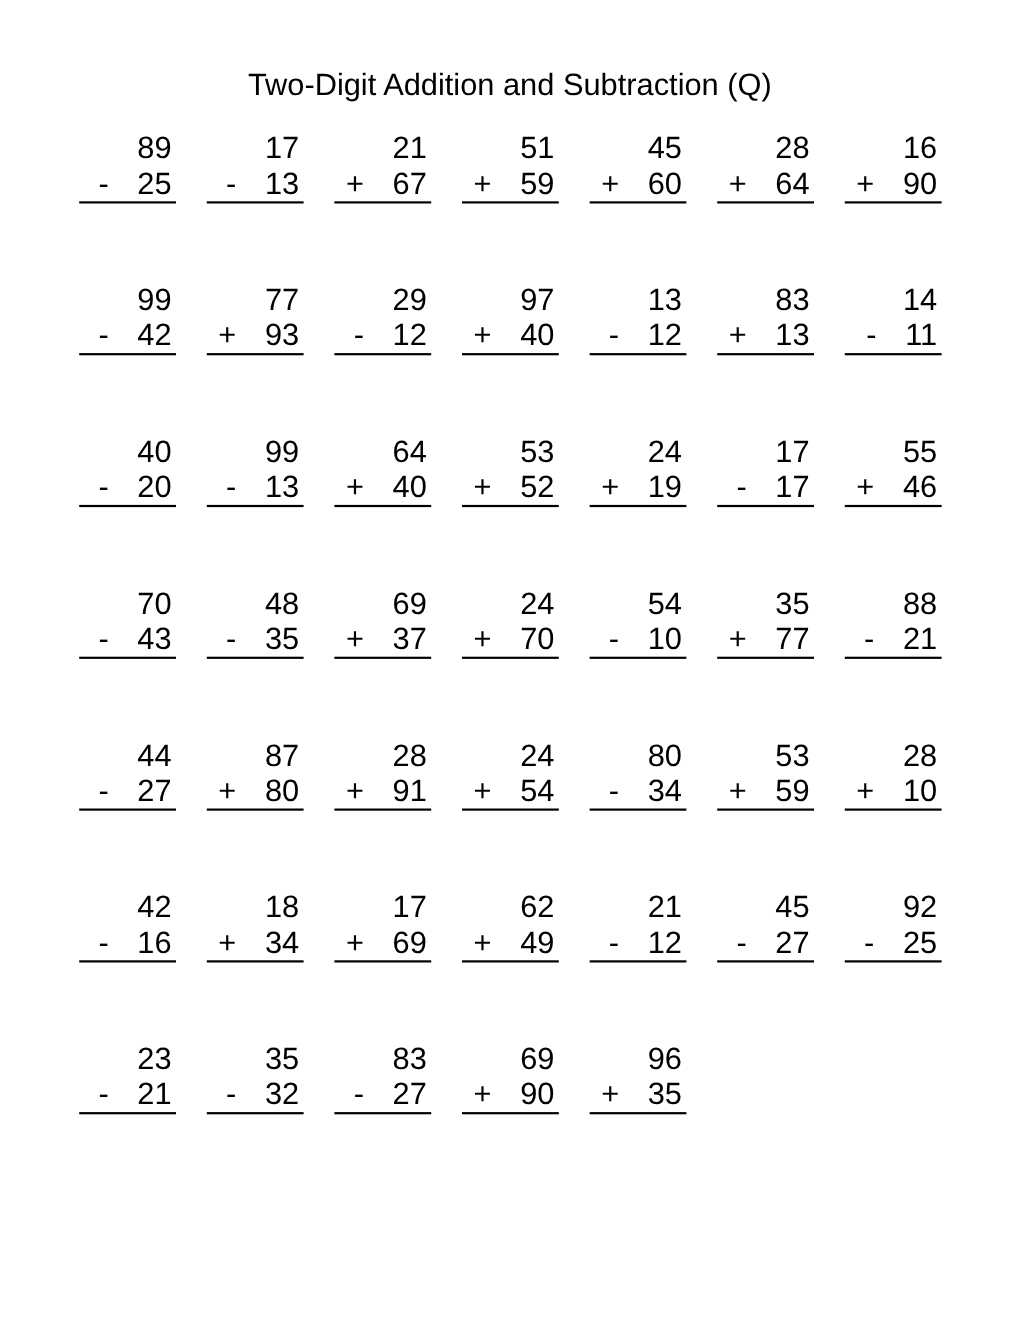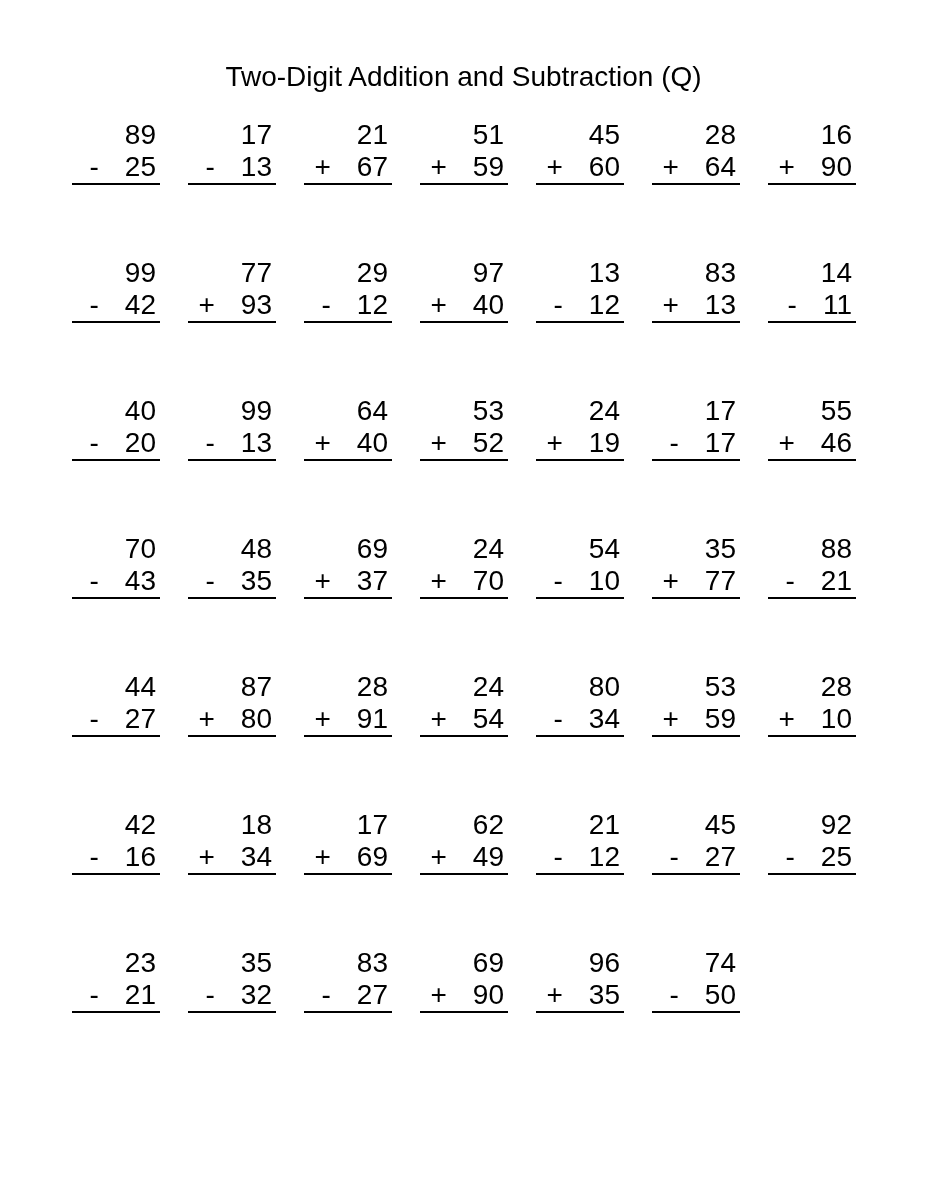--- a/index.html
+++ b/index.html
@@ -289,19 +289,14 @@
       <div class="problem">
         <div class="line">69</div>
         <div class="line"><span class="op">+</span><span>90</span></div>
         <div class="answer-line"></div>
       </div>
       <div class="problem">
         <div class="line">96</div>
         <div class="line"><span class="op">+</span><span>35</span></div>
         <div class="answer-line"></div>
       </div>
-      <div class="problem">
-        <div class="line">74</div>
-        <div class="line"><span class="op">-</span><span>50</span></div>
-        <div class="answer-line"></div>
-      </div>
     </div>
 </div>
 
 </body></html>

